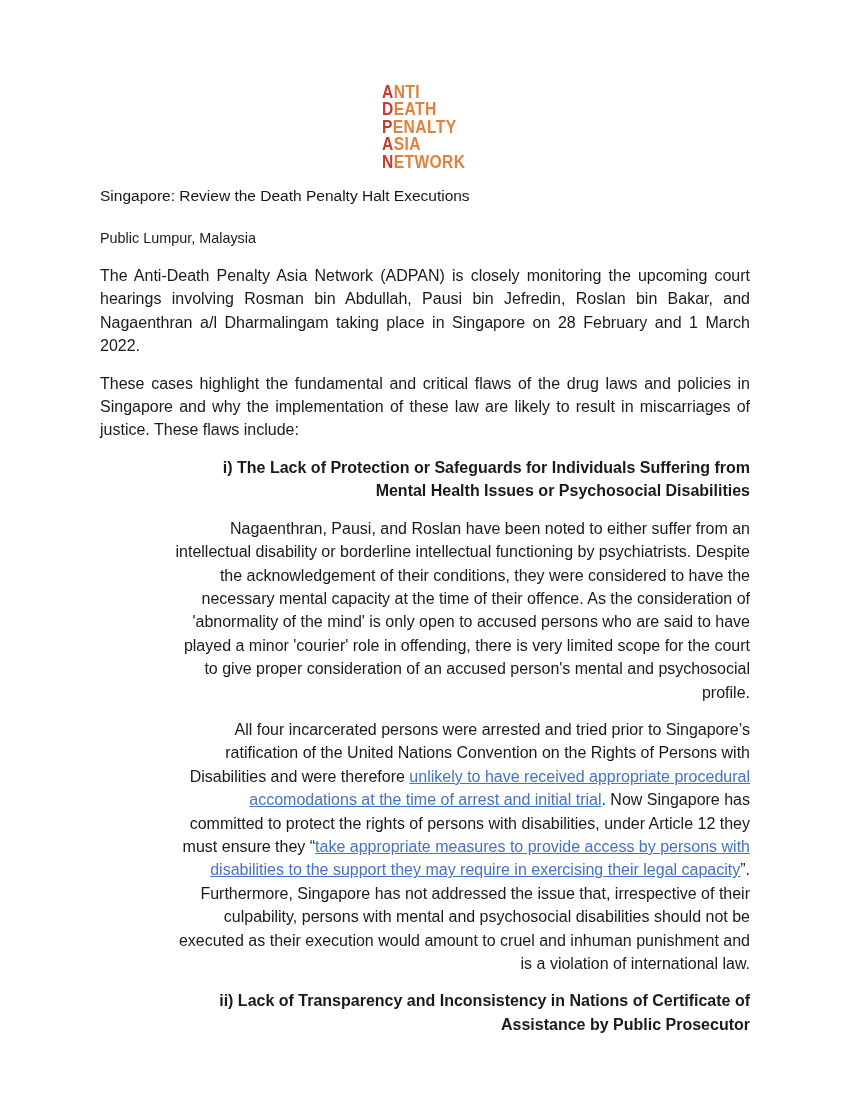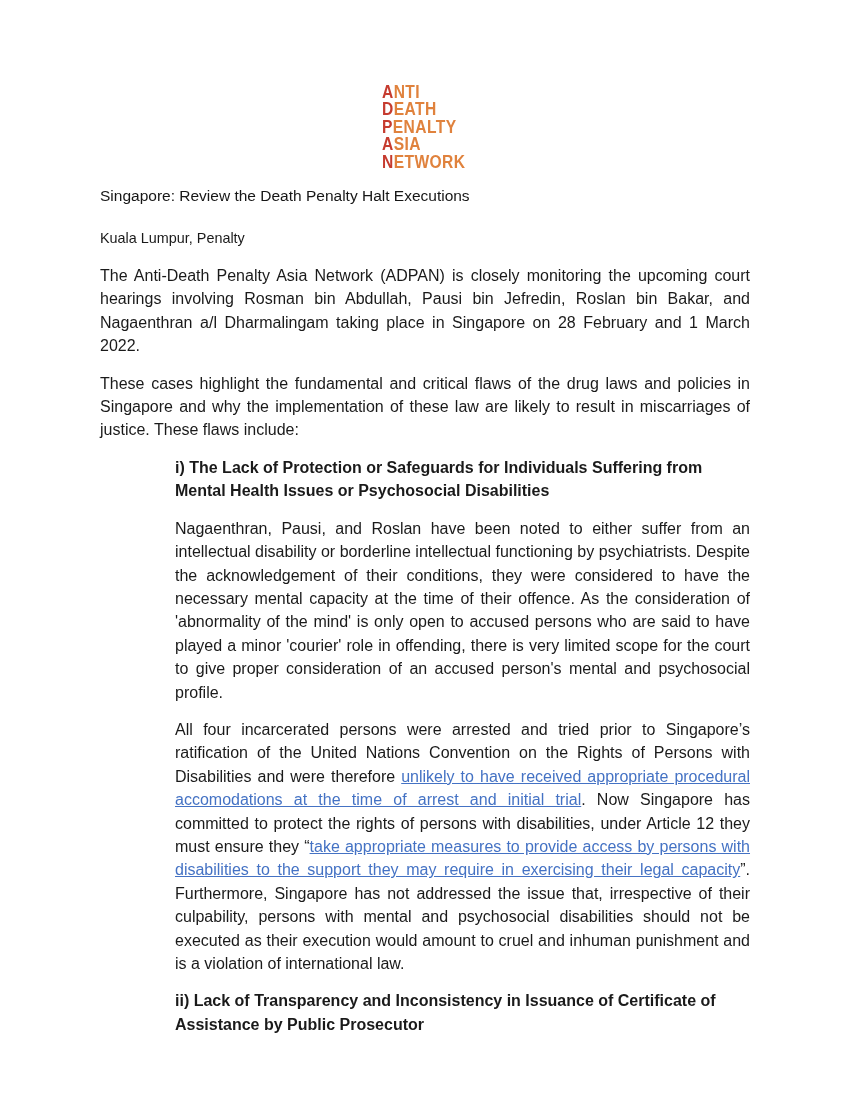--- a/index.html
+++ b/index.html
@@ -22,40 +22,40 @@
   .doc-title {
     font-size:15.5px; font-weight:400; text-align:left;
     margin:15px 0 0 0; line-height:22px; color:#161616;
   }
   .dateline { margin-top:19px; }
   .dateline p { margin:0; font-size:14.4px; line-height:24px; }
   .doc-body { margin-top:14px; }
   .doc-body p { font-size:16px; line-height:23.4px; margin:0 0 14px 0; }
   .para    { text-align:justify; }
   .heading { font-weight:700; text-align:left; }
-  .indented { margin-left:75px !important; }
+  .indented { margin-left:75px !important;text-align:right; }
   .italic { }
   a.link { color:var(--link); text-decoration:underline; cursor:pointer; }
 </style>
 </head>
 <body>
 
 <div class="page">
   <div class="logo">
       <span class="logo-line"><span class="logo-first">A</span><span class="logo-rest">NTI</span></span>
       <span class="logo-line"><span class="logo-first">D</span><span class="logo-rest">EATH</span></span>
       <span class="logo-line"><span class="logo-first">P</span><span class="logo-rest">ENALTY</span></span>
       <span class="logo-line"><span class="logo-first">A</span><span class="logo-rest">SIA</span></span>
       <span class="logo-line"><span class="logo-first">N</span><span class="logo-rest">ETWORK</span></span>
     </div>
   <h1 class="doc-title">Singapore: Review the Death Penalty Halt Executions</h1>
   <div class="dateline">
-    <p>Kuala Lumpur, Penalty</p>
+    <p>Public Lumpur, Malaysia</p>
   </div>
   <main class="doc-body">
       <p class="para"><span class="plain">The Anti-Death Penalty Asia Network (ADPAN) is closely monitoring the upcoming court hearings involving Rosman bin Abdullah, Pausi bin Jefredin, Roslan bin Bakar, and Nagaenthran a/l Dharmalingam taking place in Singapore on 28 February and 1 March 2022.</span></p>
       <p class="para"><span class="plain">These cases highlight the fundamental and critical flaws of the drug laws and policies in Singapore and why the implementation of these law are likely to result in miscarriages of justice. These flaws include:</span></p>
       <p class="heading indented"><span class="plain">i) The Lack of Protection or Safeguards for Individuals Suffering from Mental Health Issues or Psychosocial Disabilities</span></p>
       <p class="para indented"><span class="plain">Nagaenthran, Pausi, and Roslan have been noted to either suffer from an intellectual disability or borderline intellectual functioning by psychiatrists. Despite the acknowledgement of their conditions, they were considered to have the necessary mental capacity at the time of their offence. As the consideration of 'abnormality of the mind' is only open to accused persons who are said to have played a minor 'courier' role in offending, there is very limited scope for the court to give proper consideration of an accused person's mental and psychosocial profile.</span></p>
       <p class="para indented"><span class="plain">All four incarcerated persons were arrested and tried prior to Singapore’s ratification of the United Nations </span><span class="italic">Convention on the Rights of Persons with Disabilities</span><span class="plain"> and were therefore </span><a class="link" href="#">unlikely to have received appropriate procedural accomodations at the time of arrest and initial trial</a><span class="plain">. Now Singapore has committed to protect the rights of persons with disabilities, under Article 12 they must ensure they “</span><a class="link" href="#">take appropriate measures to provide access by persons with disabilities to the support they may require in exercising their legal capacity</a><span class="plain">”.  Furthermore, Singapore has not addressed the issue that, irrespective of their culpability, persons with mental and psychosocial disabilities should not be executed as their execution would amount to cruel and inhuman punishment and is a violation of international law.</span></p>
-      <p class="heading indented"><span class="plain">ii) Lack of Transparency and Inconsistency in Issuance of Certificate of Assistance by Public Prosecutor</span></p>
+      <p class="heading indented"><span class="plain">ii) Lack of Transparency and Inconsistency in Nations of Certificate of Assistance by Public Prosecutor</span></p>
     </main>
 </div>
 
 </body></html>

